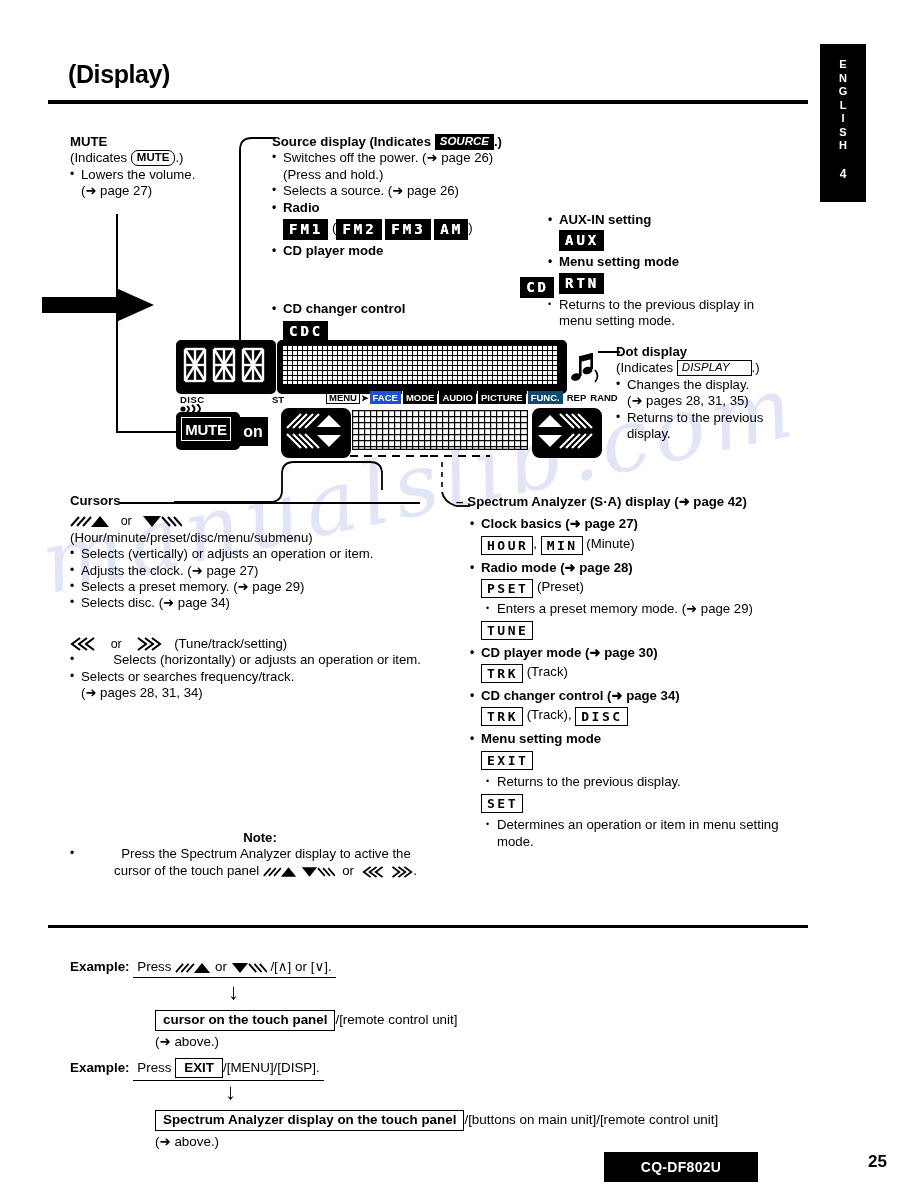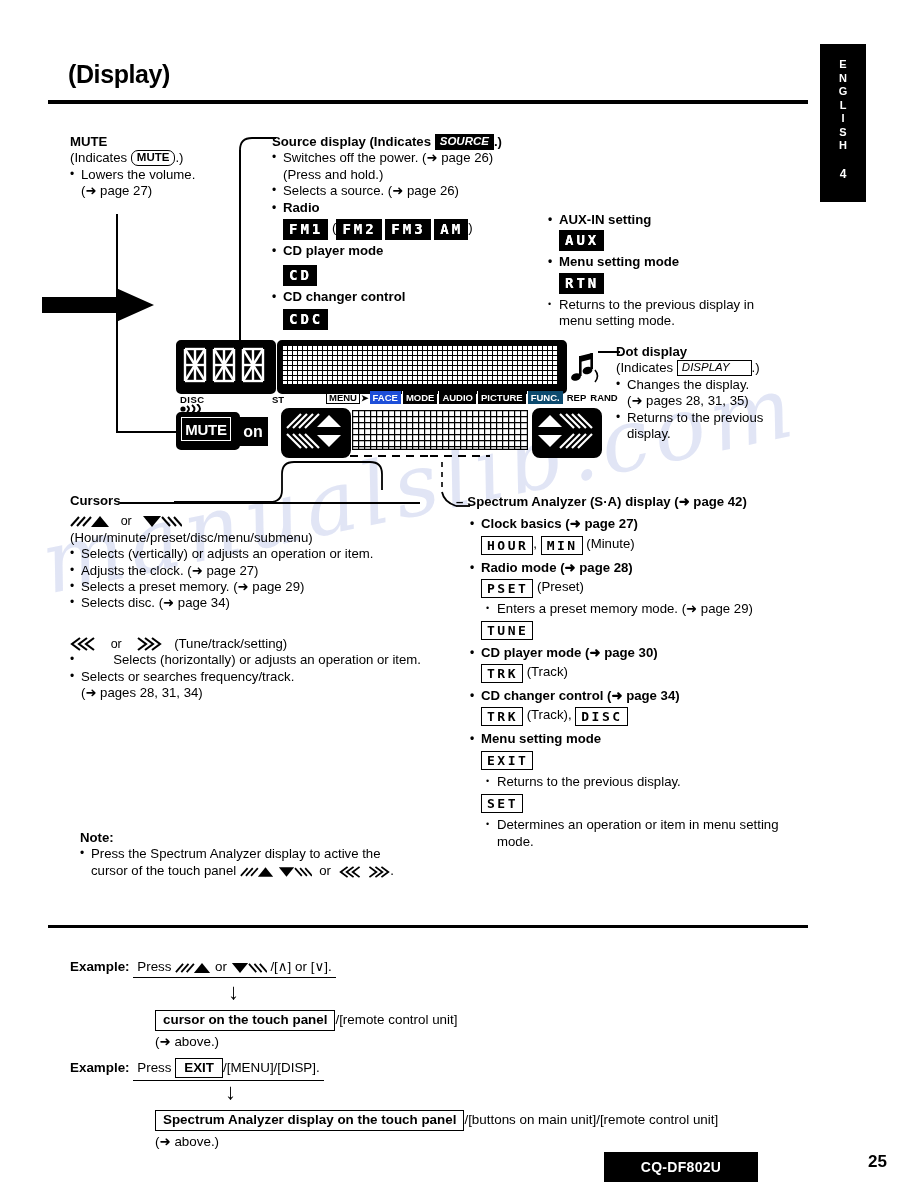--- a/index.html
+++ b/index.html
@@ -162,21 +162,21 @@
     <div class="ind bold">(Press and hold.)</div>
     <div class="li">Selects a source. (➜ page 26)</div>
     <div class="li h">Radio</div>
     <div class="ind nowrap" style="margin-top:3px;">
       <span class="seg">FM1</span>
       <span>(</span><span class="seg">FM2</span>
       <span class="seg">FM3</span>
       <span class="seg">AM</span><span>)</span>
     </div>
     <div class="li h" style="margin-top:3px;">CD player mode</div>
-    <div class="ind" style="margin-top:6px;">
+    <div class="ind" style="margin-top:18px;text-align:right;">
       <span class="seg">CD</span>
     </div>
     <div class="li h" style="margin-top:3px;">CD changer control</div>
     <div class="ind" style="margin-top:3px;">
       <span class="seg">CDC</span>
     </div>
   </div>
 
   <svg class="abs" style="left:236px;top:136px;width:40px;height:18px;" viewBox="0 0 40 18">
     <path d="M40 2 H16 Q4 2 4 14 V18" stroke="#000" stroke-width="1.8" fill="none"></path>
@@ -508,21 +508,21 @@
             <polyline points="18,1 26,7 18,13"></polyline>
         </g>
       </svg>
       <span style="margin-left:8px;">(Tune/track/setting)</span>
     </div>
     <div class="li" style="width:340px;text-align:right;">Selects (horizontally) or adjusts an operation or item.</div>
     <div class="li">Selects or searches frequency/track.</div>
     <div class="ind">(➜ pages 28, 31, 34)</div>
   </div>
 
-  <div class="abs blk" style="left:80px;top:830px;width:380px;">
+  <div class="abs blk" style="left:70px;top:830px;width:380px;text-align:center;">
     <div class="h">Note:</div>
     <div class="li" style="width:370px;">
       <span>Press the Spectrum Analyzer display to active the</span>
     </div>
     <div class="ind" style="white-space:nowrap;">
       <span>cursor of the touch panel</span>
       <svg class="gly" width="34" height="12" viewBox="0 0 40 13">
         <g stroke="#000" stroke-width="2">
             <line x1="1" y1="11" x2="9" y2="2"></line>
             <line x1="7" y1="11" x2="15" y2="2"></line>

